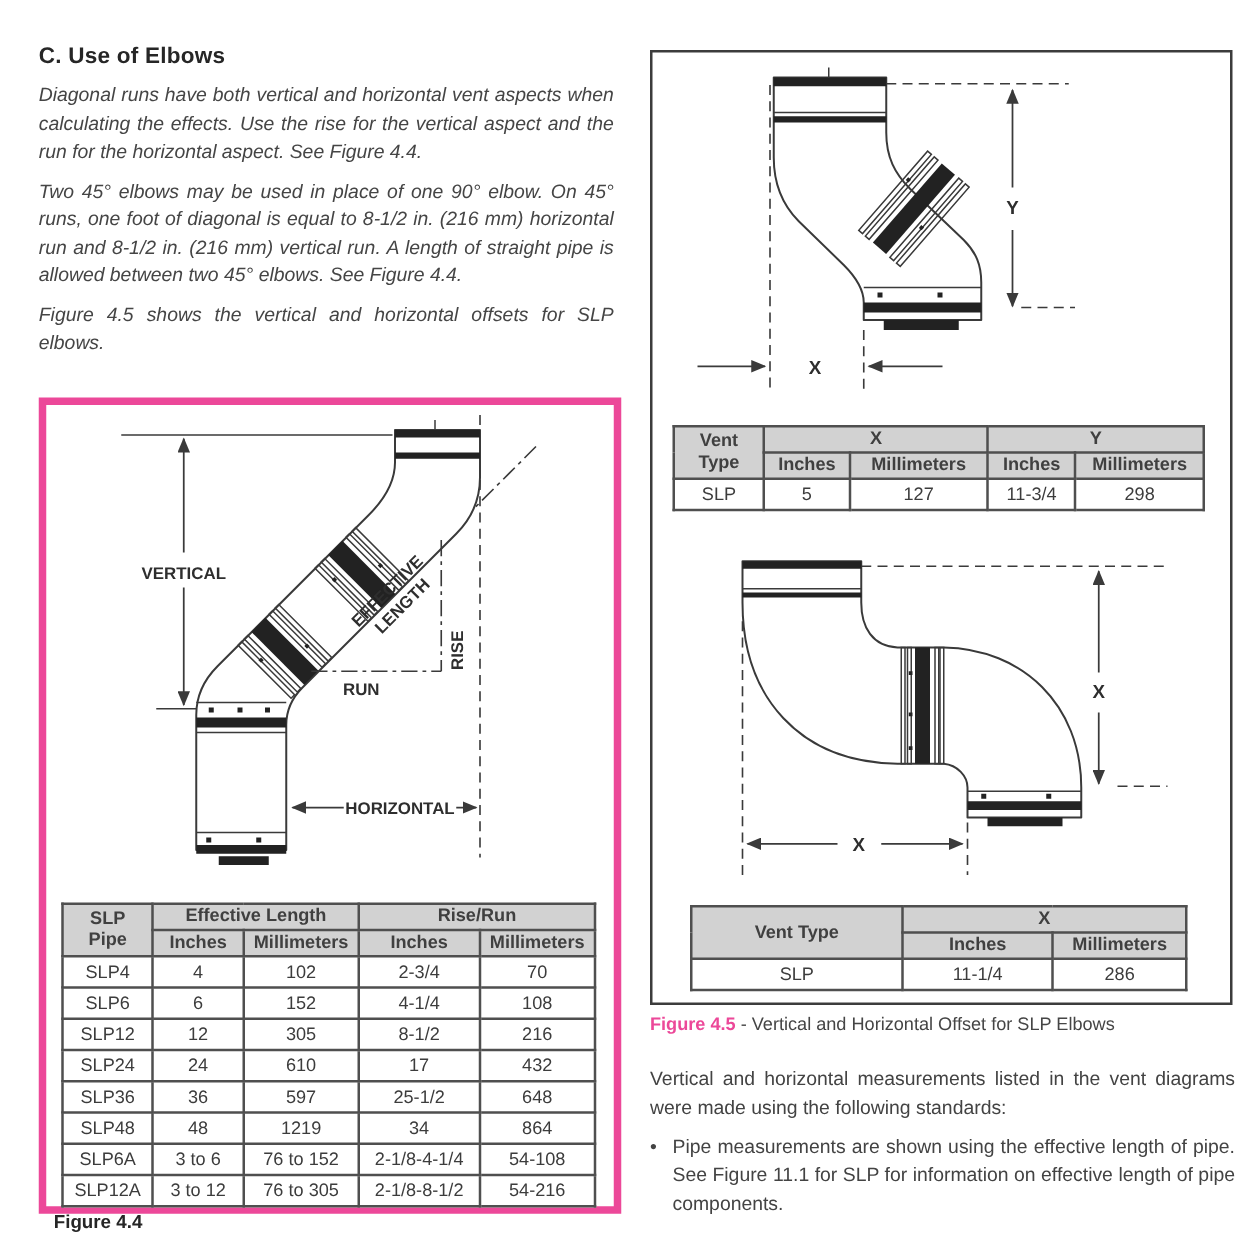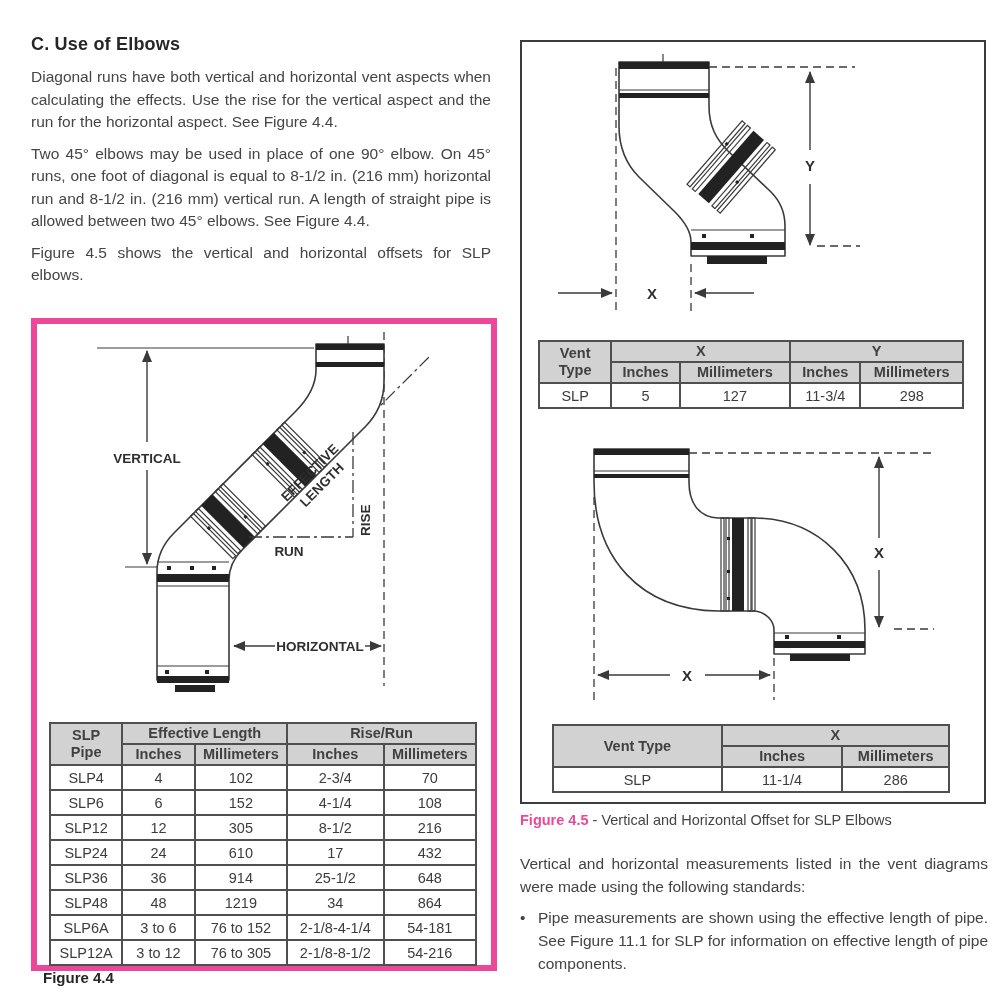--- a/index.html
+++ b/index.html
@@ -6,21 +6,21 @@
   body {
     width:1000px; height:1000px; background:#ffffff;
     font-family:"Liberation Sans", sans-serif; color:#434343;
     position:relative; overflow:hidden;
   }
   .page { position:absolute; inset:0; background:#fff; }
 
   
   .col-left { position:absolute; left:31px; top:34px; width:460px; }
   .sec-heading { font-size:18px; font-weight:bold; color:#262626; margin:0 0 11px 0; letter-spacing:.2px; }
-  .body-p { font-size:15.5px; line-height:22.5px; text-align:justify; margin:0 0 9px 0; color:#454545; }
+  .body-p { font-size:15.5px; line-height:22.5px; text-align:justify; margin:0 0 9px 0; color:#454545;font-style:italic; }
 
   .fig44-box {
     position:absolute; left:31px; top:318px; width:454px; height:641px;
     border:6px solid #ec4899; background:#fff;
   }
   .fig44-caption { position:absolute; left:43px; top:969px; font-size:15px; font-weight:bold; color:#262626; }
 
   
   .fig45-box {
     position:absolute; left:520px; top:40px; width:462px; height:760px;
@@ -195,37 +195,37 @@
       <tr>
             <td>SLP24</td>
             <td>24</td>
             <td>610</td>
             <td>17</td>
             <td>432</td>
           </tr>
       <tr>
             <td>SLP36</td>
             <td>36</td>
-            <td>914</td>
+            <td>597</td>
             <td>25-1/2</td>
             <td>648</td>
           </tr>
       <tr>
             <td>SLP48</td>
             <td>48</td>
             <td>1219</td>
             <td>34</td>
             <td>864</td>
           </tr>
       <tr>
             <td>SLP6A</td>
             <td>3 to 6</td>
             <td>76 to 152</td>
             <td>2-1/8-4-1/4</td>
-            <td>54-181</td>
+            <td>54-108</td>
           </tr>
       <tr>
             <td>SLP12A</td>
             <td>3 to 12</td>
             <td>76 to 305</td>
             <td>2-1/8-8-1/2</td>
             <td>54-216</td>
           </tr>
     </tbody>
       </table>

